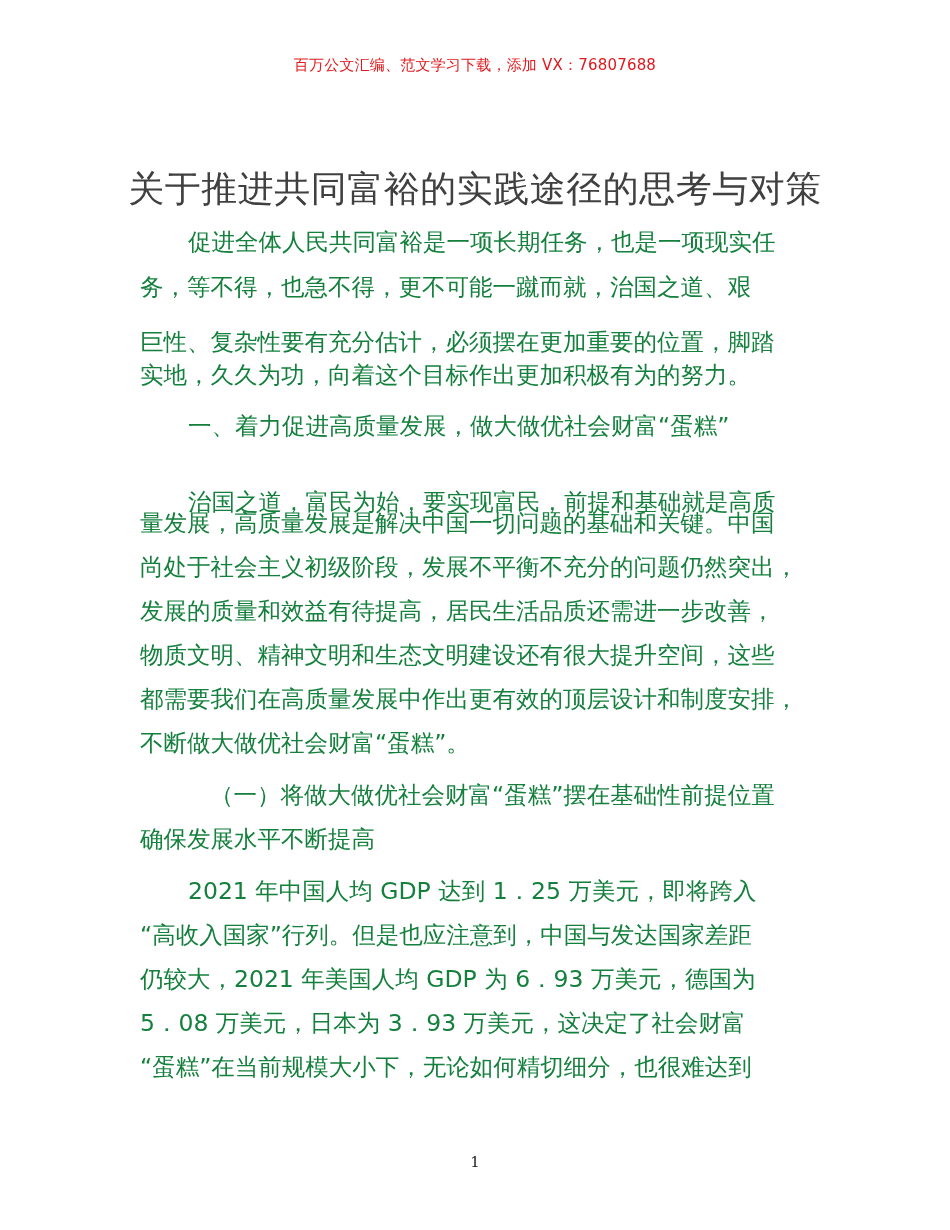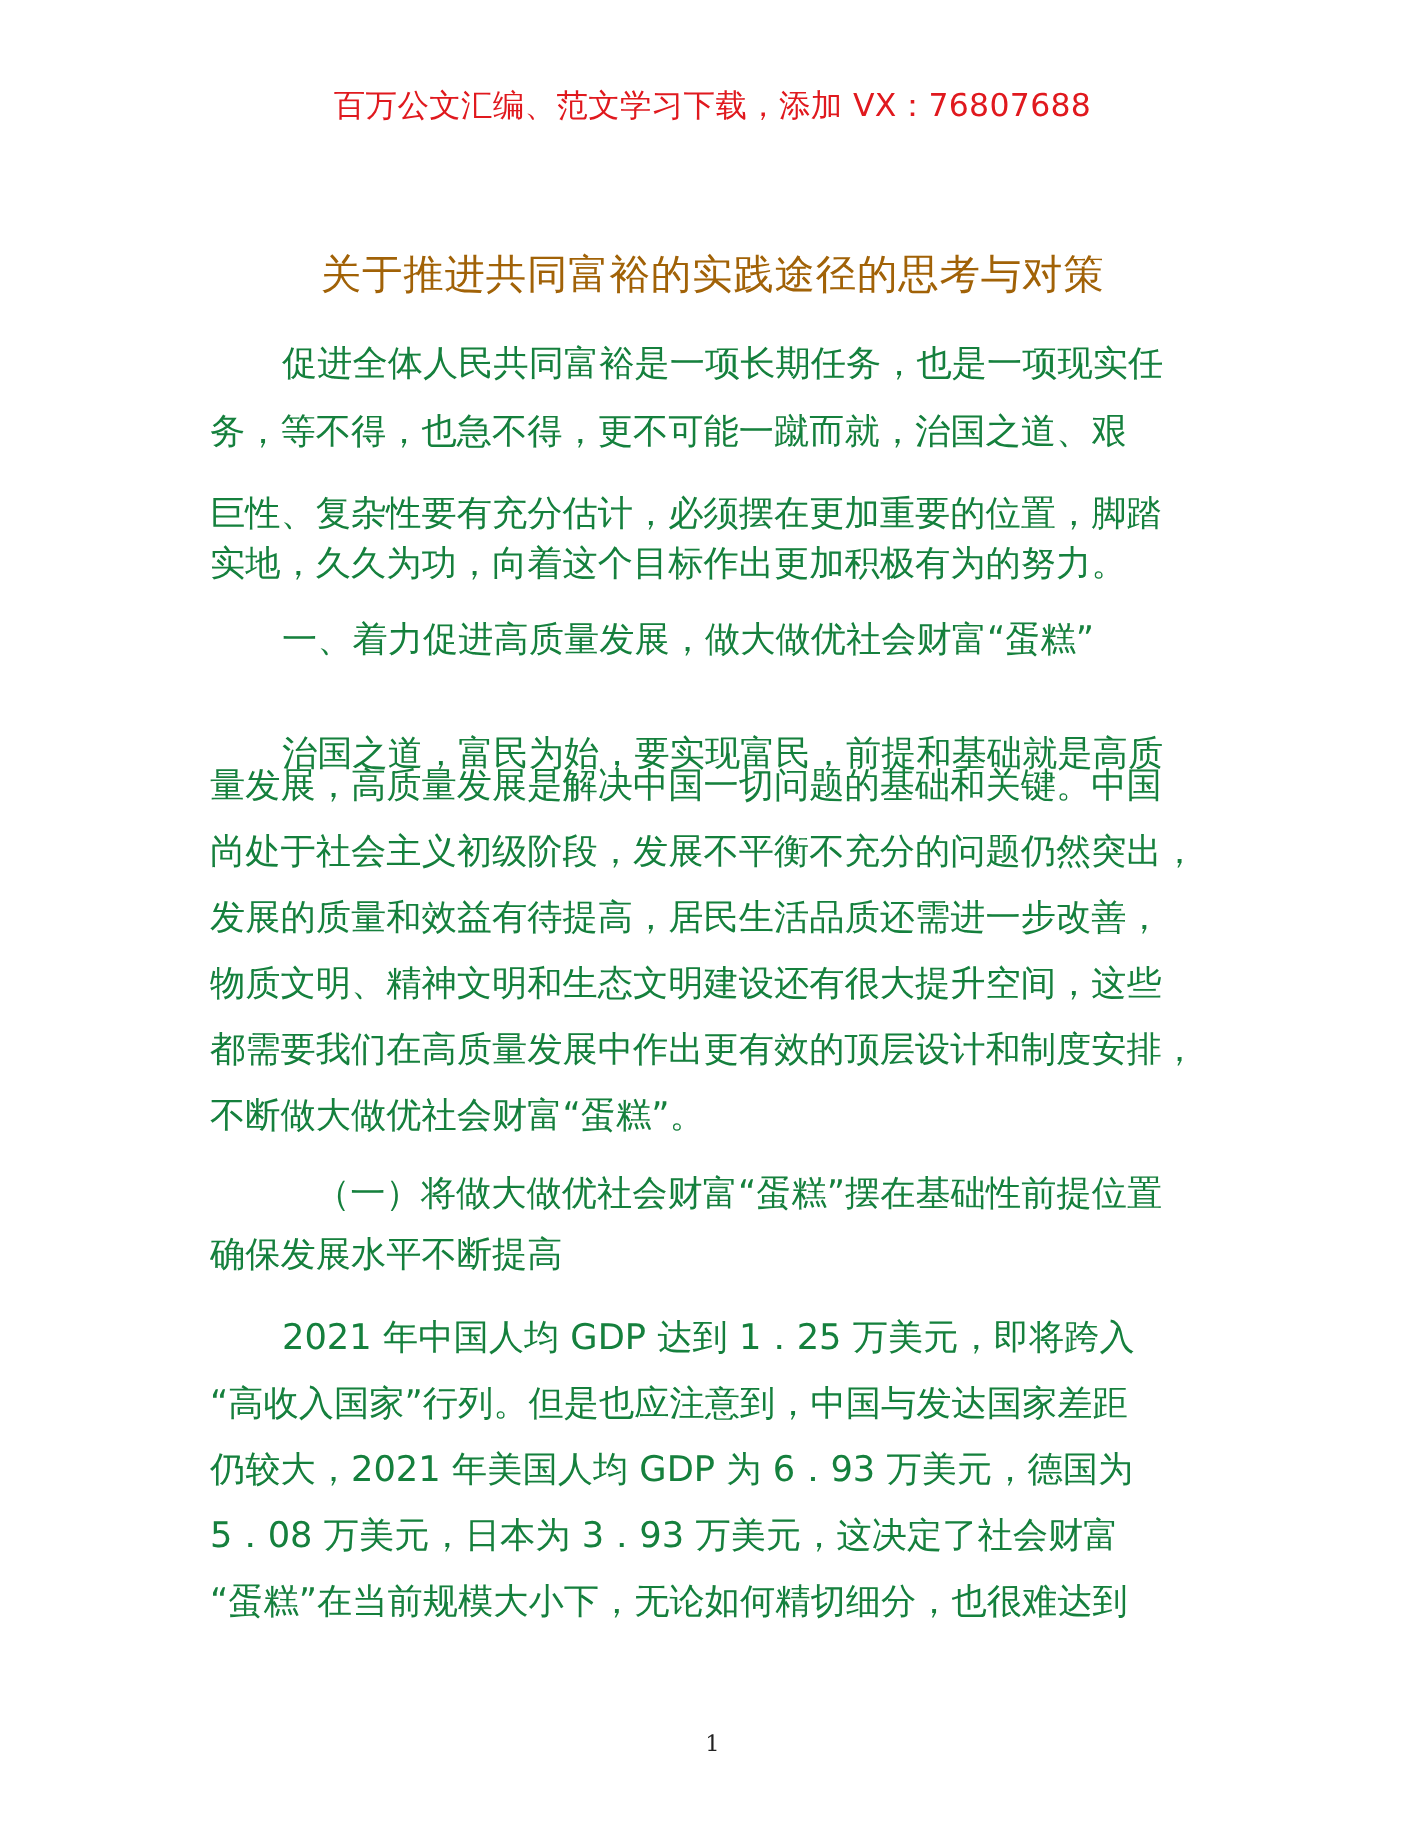--- a/index.html
+++ b/index.html
@@ -1,21 +1,21 @@
 <!DOCTYPE html>
 <html><head>
 <meta charset="utf-8">
 <style>
   html, body { margin: 0; padding: 0; background: #ffffff; }
   body { width: 950px; height: 1230px; position: relative; overflow: hidden;
          font-family: "DejaVu Sans", "Liberation Sans", sans-serif; color: #111111; }
   .header { position: absolute; top: 56px; left: 0; width: 950px; text-align: center;
-            font-size: 21px; color: #e0191e; letter-spacing: 0.2px; }
+            font-size: 15px; color: #e0191e; letter-spacing: 0.2px; }
   .title { position: absolute; top: 165px; left: 0; width: 950px; text-align: center;
-           font-size: 27px; color: #a16207; letter-spacing: 0.5px; }
+           font-size: 36px; color: #404040; letter-spacing: 0.5px; }
   .line { position: absolute; left: 140px; font-size: 23.5px; white-space: nowrap;
           height: 32px; line-height: 32px; color: #15803d; }
   .footer { position: absolute; top: 1153px; left: 0; width: 950px; text-align: center;
             font-family: "DejaVu Serif", "Liberation Serif", serif; font-size: 15px; color: #222; }
 </style>
 </head>
 <body>
 
 <div class="header">百万公文汇编、范文学习下载，添加 VX：76807688</div>
 
@@ -31,21 +31,21 @@
 
   <div class="line" style="top:462px; left:188px;margin-top:24px;">治国之道，富民为始，要实现富民，前提和基础就是高质</div>
   <div class="line" style="top:507px;">量发展，高质量发展是解决中国一切问题的基础和关键。中国</div>
   <div class="line" style="top:551px;">尚处于社会主义初级阶段，发展不平衡不充分的问题仍然突出，</div>
   <div class="line" style="top:595px;">发展的质量和效益有待提高，居民生活品质还需进一步改善，</div>
   <div class="line" style="top:639px;">物质文明、精神文明和生态文明建设还有很大提升空间，这些</div>
   <div class="line" style="top:683px;">都需要我们在高质量发展中作出更有效的顶层设计和制度安排，</div>
   <div class="line" style="top:727px;text-align:right;">不断做大做优社会财富“蛋糕”。</div>
 
   <div class="line" style="top:779px; left:172px;margin-left:38px;">（一）将做大做优社会财富“蛋糕”摆在基础性前提位置</div>
-  <div class="line" style="top:823px;font-family:Liberation Mono, monospace;">确保发展水平不断提高</div>
+  <div class="line" style="top:823px;">确保发展水平不断提高</div>
 
   <div class="line" style="top:875px; left:188px;">2021 年中国人均 GDP 达到 1．25 万美元，即将跨入</div>
   <div class="line" style="top:919px;">“高收入国家”行列。但是也应注意到，中国与发达国家差距</div>
   <div class="line" style="top:963px;">仍较大，2021 年美国人均 GDP 为 6．93 万美元，德国为</div>
   <div class="line" style="top:1007px;">5．08 万美元，日本为 3．93 万美元，这决定了社会财富</div>
   <div class="line" style="top:1051px;">“蛋糕”在当前规模大小下，无论如何精切细分，也很难达到</div>
 </div>
 
 <div class="footer">1</div>
 

